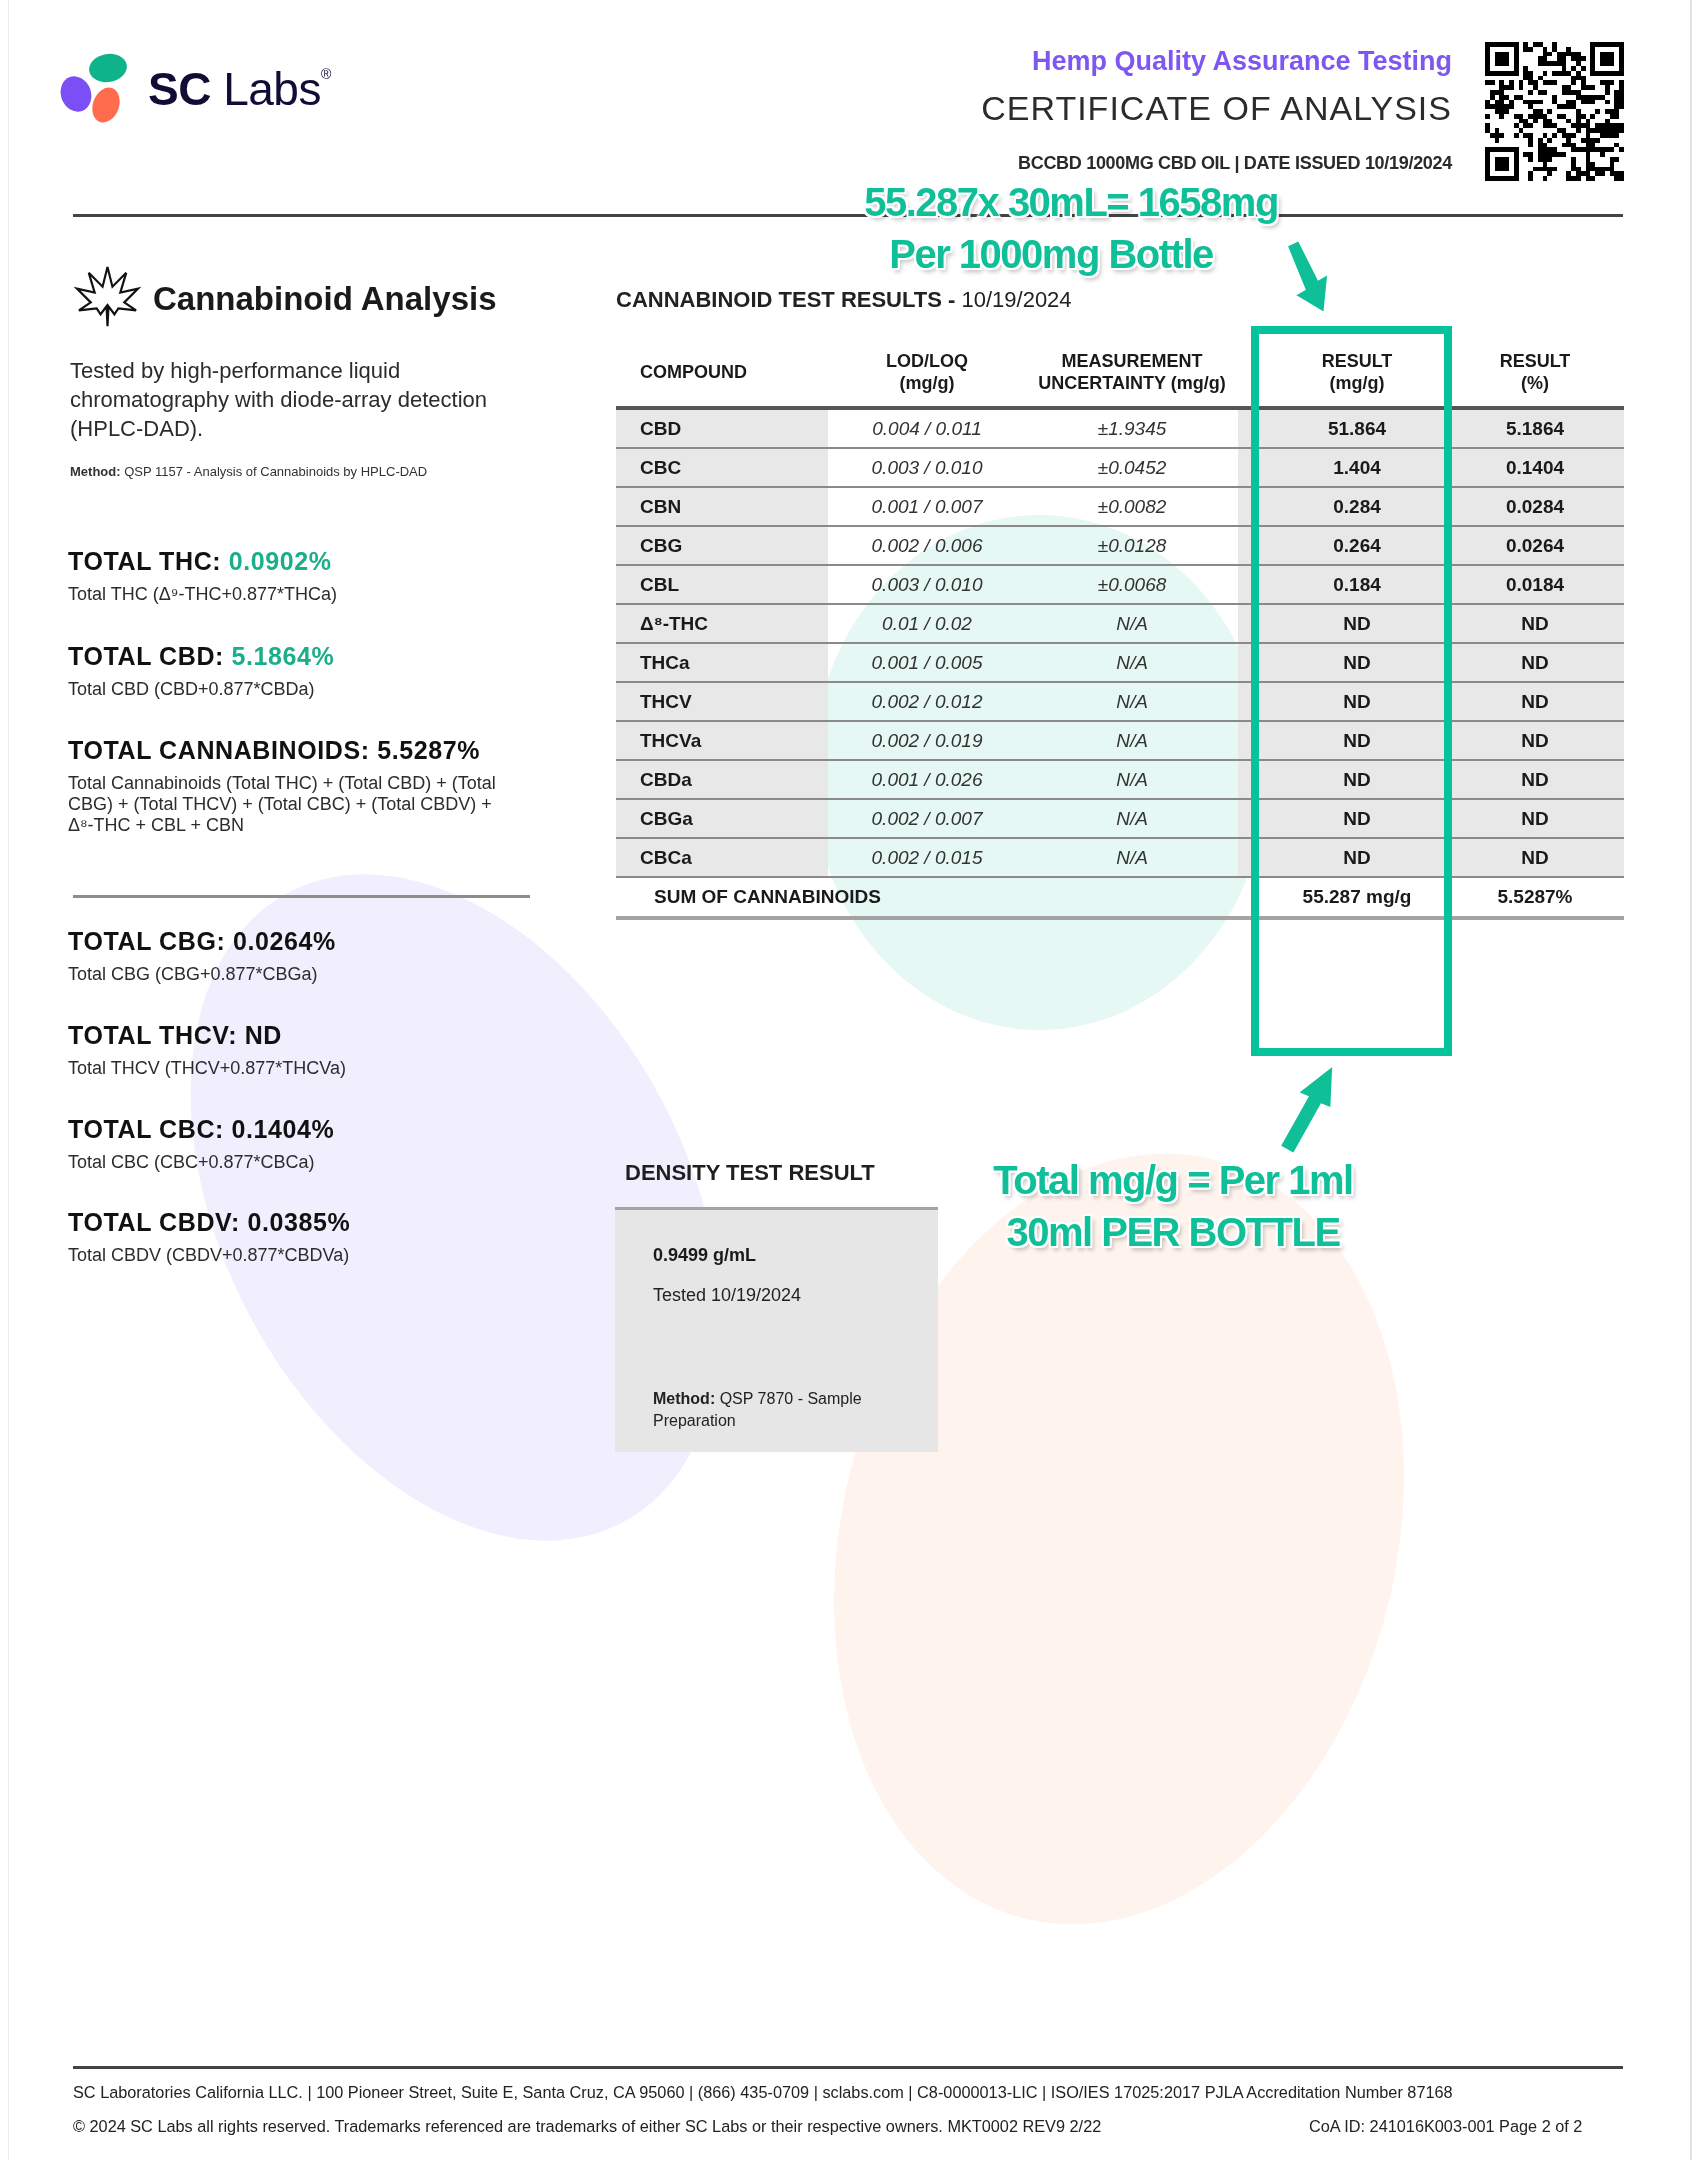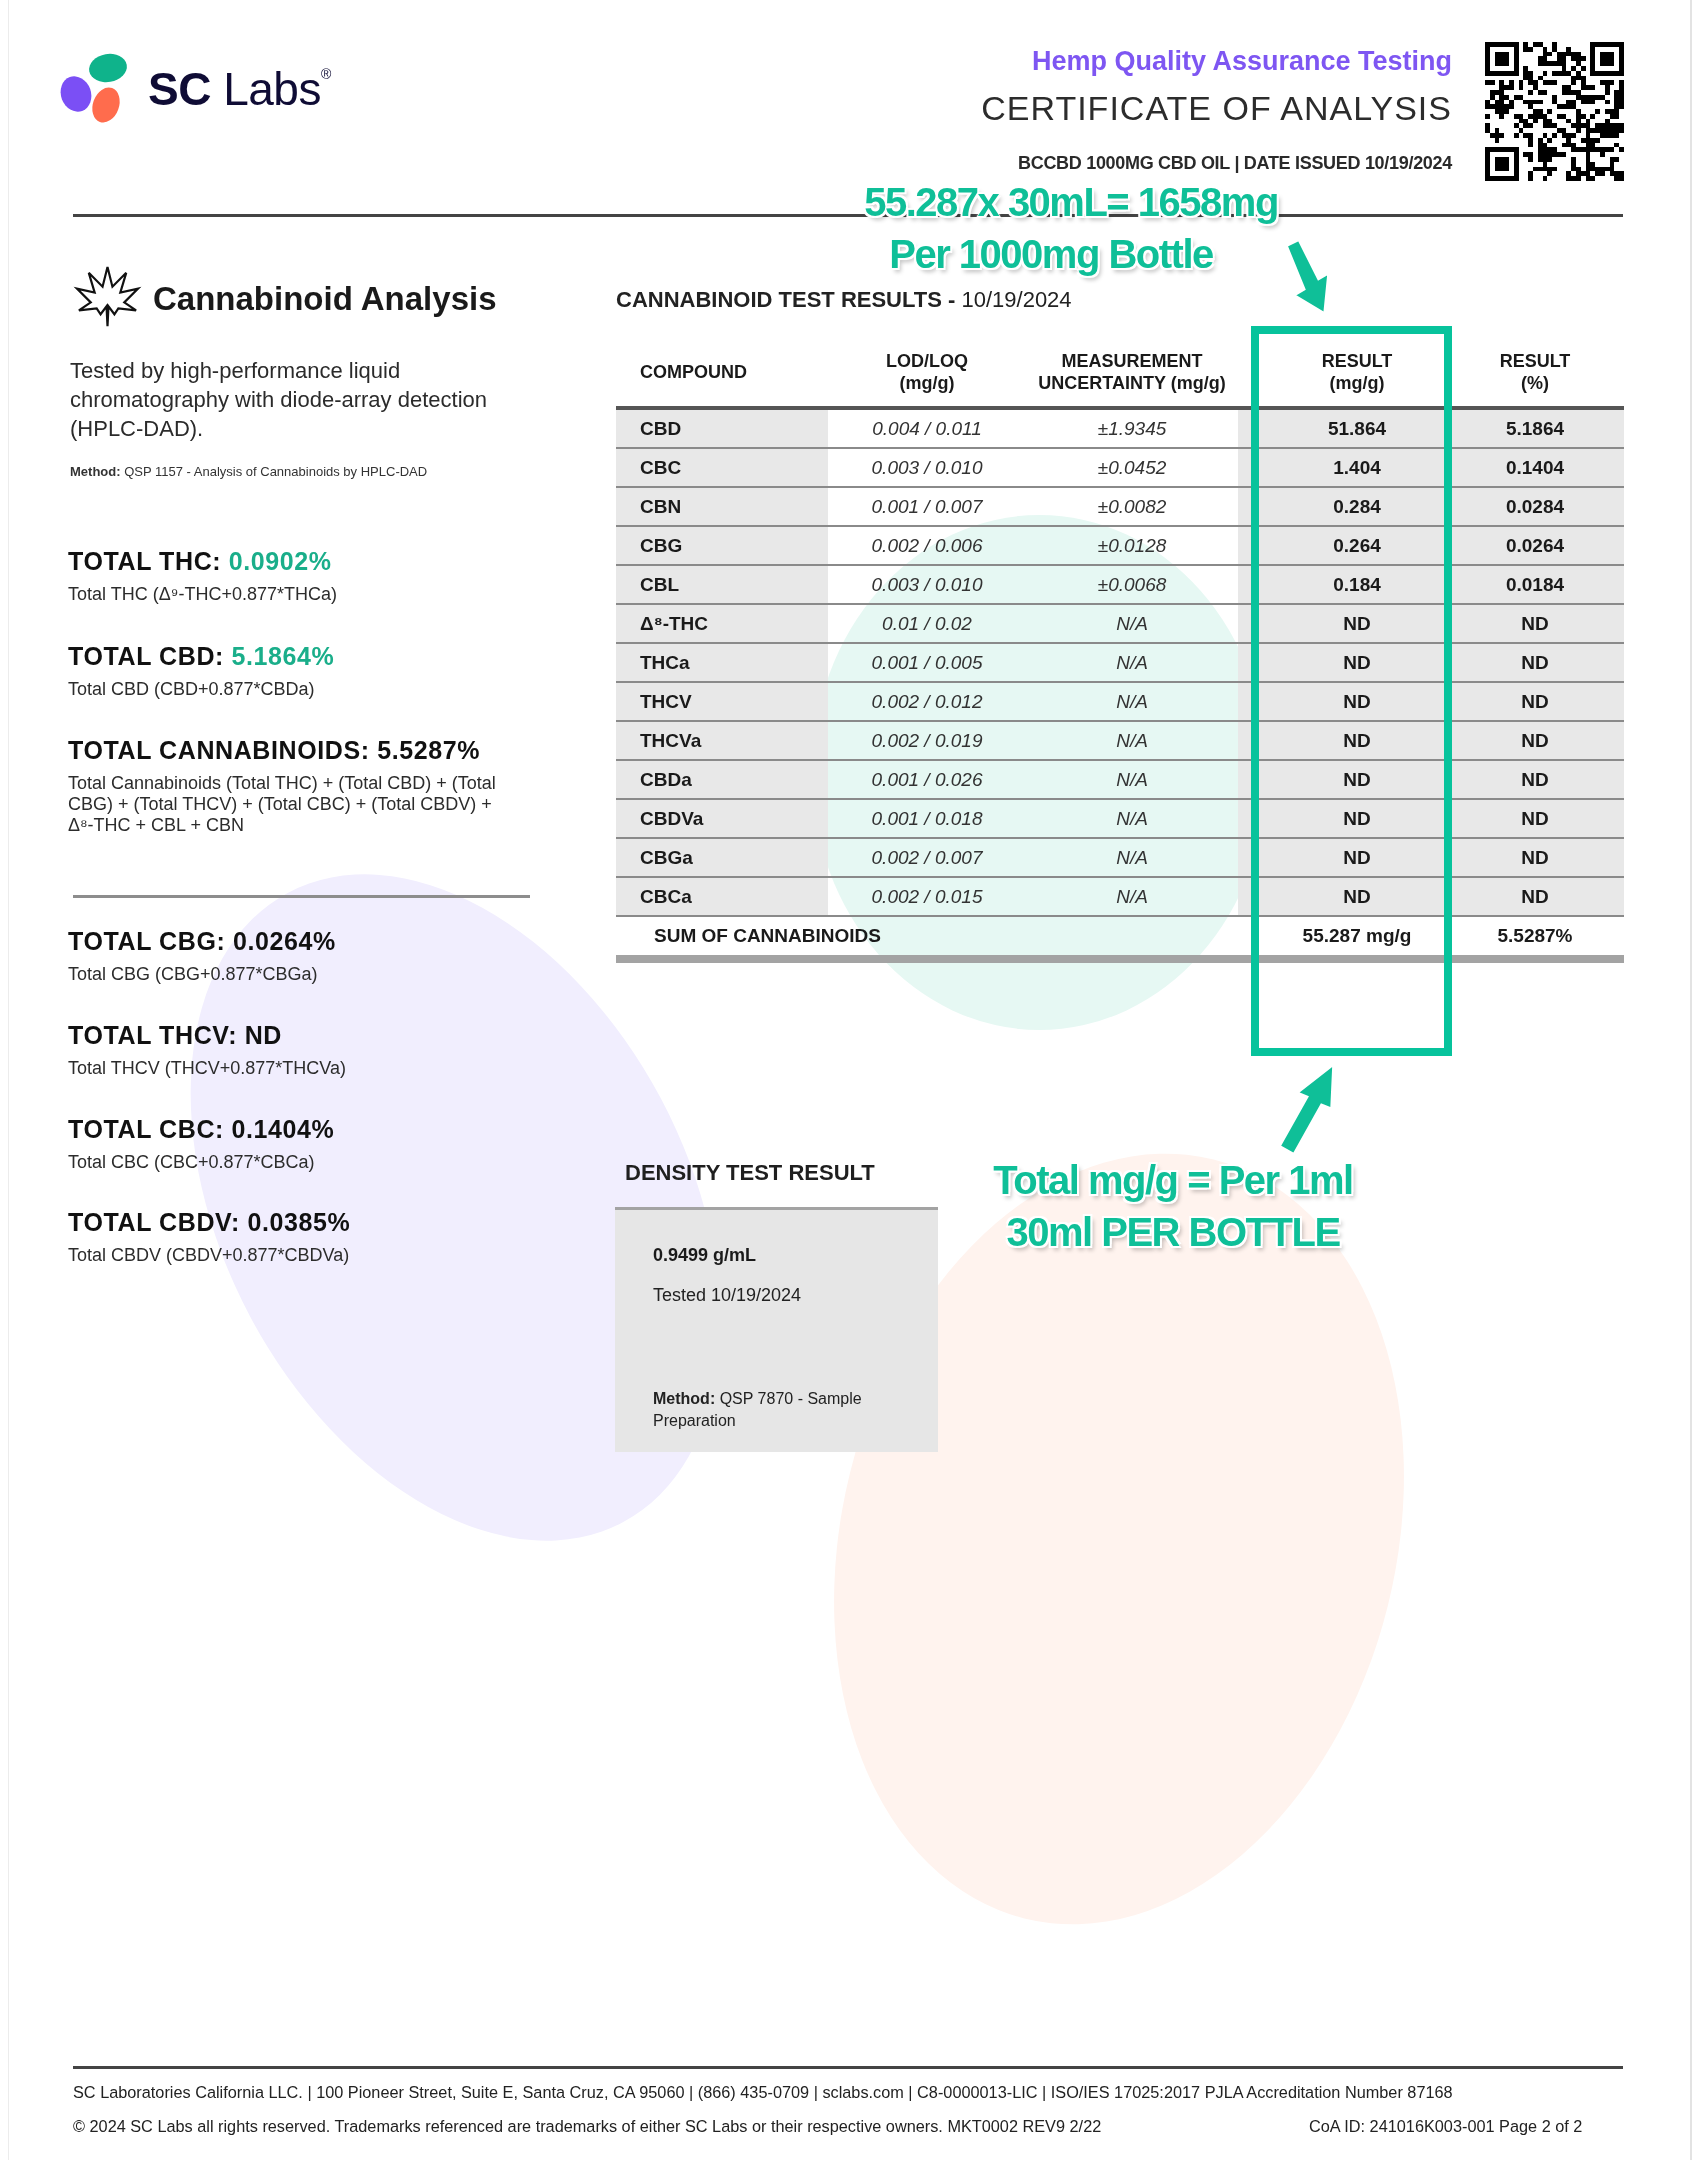--- a/index.html
+++ b/index.html
@@ -50,21 +50,21 @@
   .ct-title { left: 616px; top: 287px; font-size: 22px; color: #222; white-space: nowrap; }
   .ct-title b { font-weight: 700; }
   table.results { position: absolute; left: 616px; top: 337px; width: 1008px; border-collapse: collapse; font-size: 19px; }
   table.results th { font-size: 18px; font-weight: 700; color: #1a1a1a; height: 69px; padding: 0; line-height: 22px; border-bottom: 4px solid #555; text-align: center; }
   table.results th.c-compound { text-align: left; padding-left: 24px; }
   table.results td { height: 37px; padding: 0; border-bottom: 2px solid #8a8a8a; text-align: center; }
   table.results td.c-compound { background: #e8e8e8; text-align: left; padding-left: 24px; font-weight: 700; }
   table.results td.c-lod, table.results td.c-unc { font-style: italic; color: #333; background: rgba(255,255,255,0.0); }
   table.results td.c-mgg, table.results td.c-pct { background: #e8e8e8; font-weight: 700; }
   table.results td.c-gap { background: #e8e8e8; }
-  table.results tr.sum-row td { background: transparent; font-weight: 700; height: 38px; border-bottom: 8px solid #a3a3a3; border-top: 2px solid #555; }
+  table.results tr.sum-row td { background: transparent; font-weight: 700; height: 38px; border-bottom: 4px solid #a3a3a3; border-top: 2px solid #555; }
   table.results tr.sum-row td.c-compound { padding-left: 38px; }
   col.w-compound { width: 212px; } col.w-lod { width: 198px; } col.w-unc { width: 212px; }
   col.w-gap { width: 30px; } col.w-mgg { width: 178px; } col.w-pct { width: 178px; }
 
   
   .density-title { left: 625px; top: 1160px; font-size: 22px; font-weight: 700; color: #1f1f1f; white-space: nowrap; }
   .density-box { left: 615px; top: 1207px; width: 323px; height: 242px; background: #e6e6e6; border-top: 3px solid #a3a3a3; }
   .density-box .d-value { position: absolute; left: 38px; top: 35px; font-size: 18px; font-weight: 700; }
   .density-box .d-tested { position: absolute; left: 38px; top: 75px; font-size: 18px; color: #222; }
   .density-box .d-method { position: absolute; left: 38px; top: 178px; width: 257px; font-size: 16px; line-height: 22px; color: #222; }
@@ -560,28 +560,20 @@
       </tr>
       <tr>
         <td class="c-compound">CBDa</td>
         <td class="c-lod">0.001 / 0.026</td>
         <td class="c-unc">N/A</td>
         <td class="c-gap"></td>
         <td class="c-mgg">ND</td>
         <td class="c-pct">ND</td>
       </tr>
       <tr>
-        <td class="c-compound">CBDVa</td>
-        <td class="c-lod">0.001 / 0.018</td>
-        <td class="c-unc">N/A</td>
-        <td class="c-gap"></td>
-        <td class="c-mgg">ND</td>
-        <td class="c-pct">ND</td>
-      </tr>
-      <tr>
         <td class="c-compound">CBGa</td>
         <td class="c-lod">0.002 / 0.007</td>
         <td class="c-unc">N/A</td>
         <td class="c-gap"></td>
         <td class="c-mgg">ND</td>
         <td class="c-pct">ND</td>
       </tr>
       <tr>
         <td class="c-compound">CBCa</td>
         <td class="c-lod">0.002 / 0.015</td>

